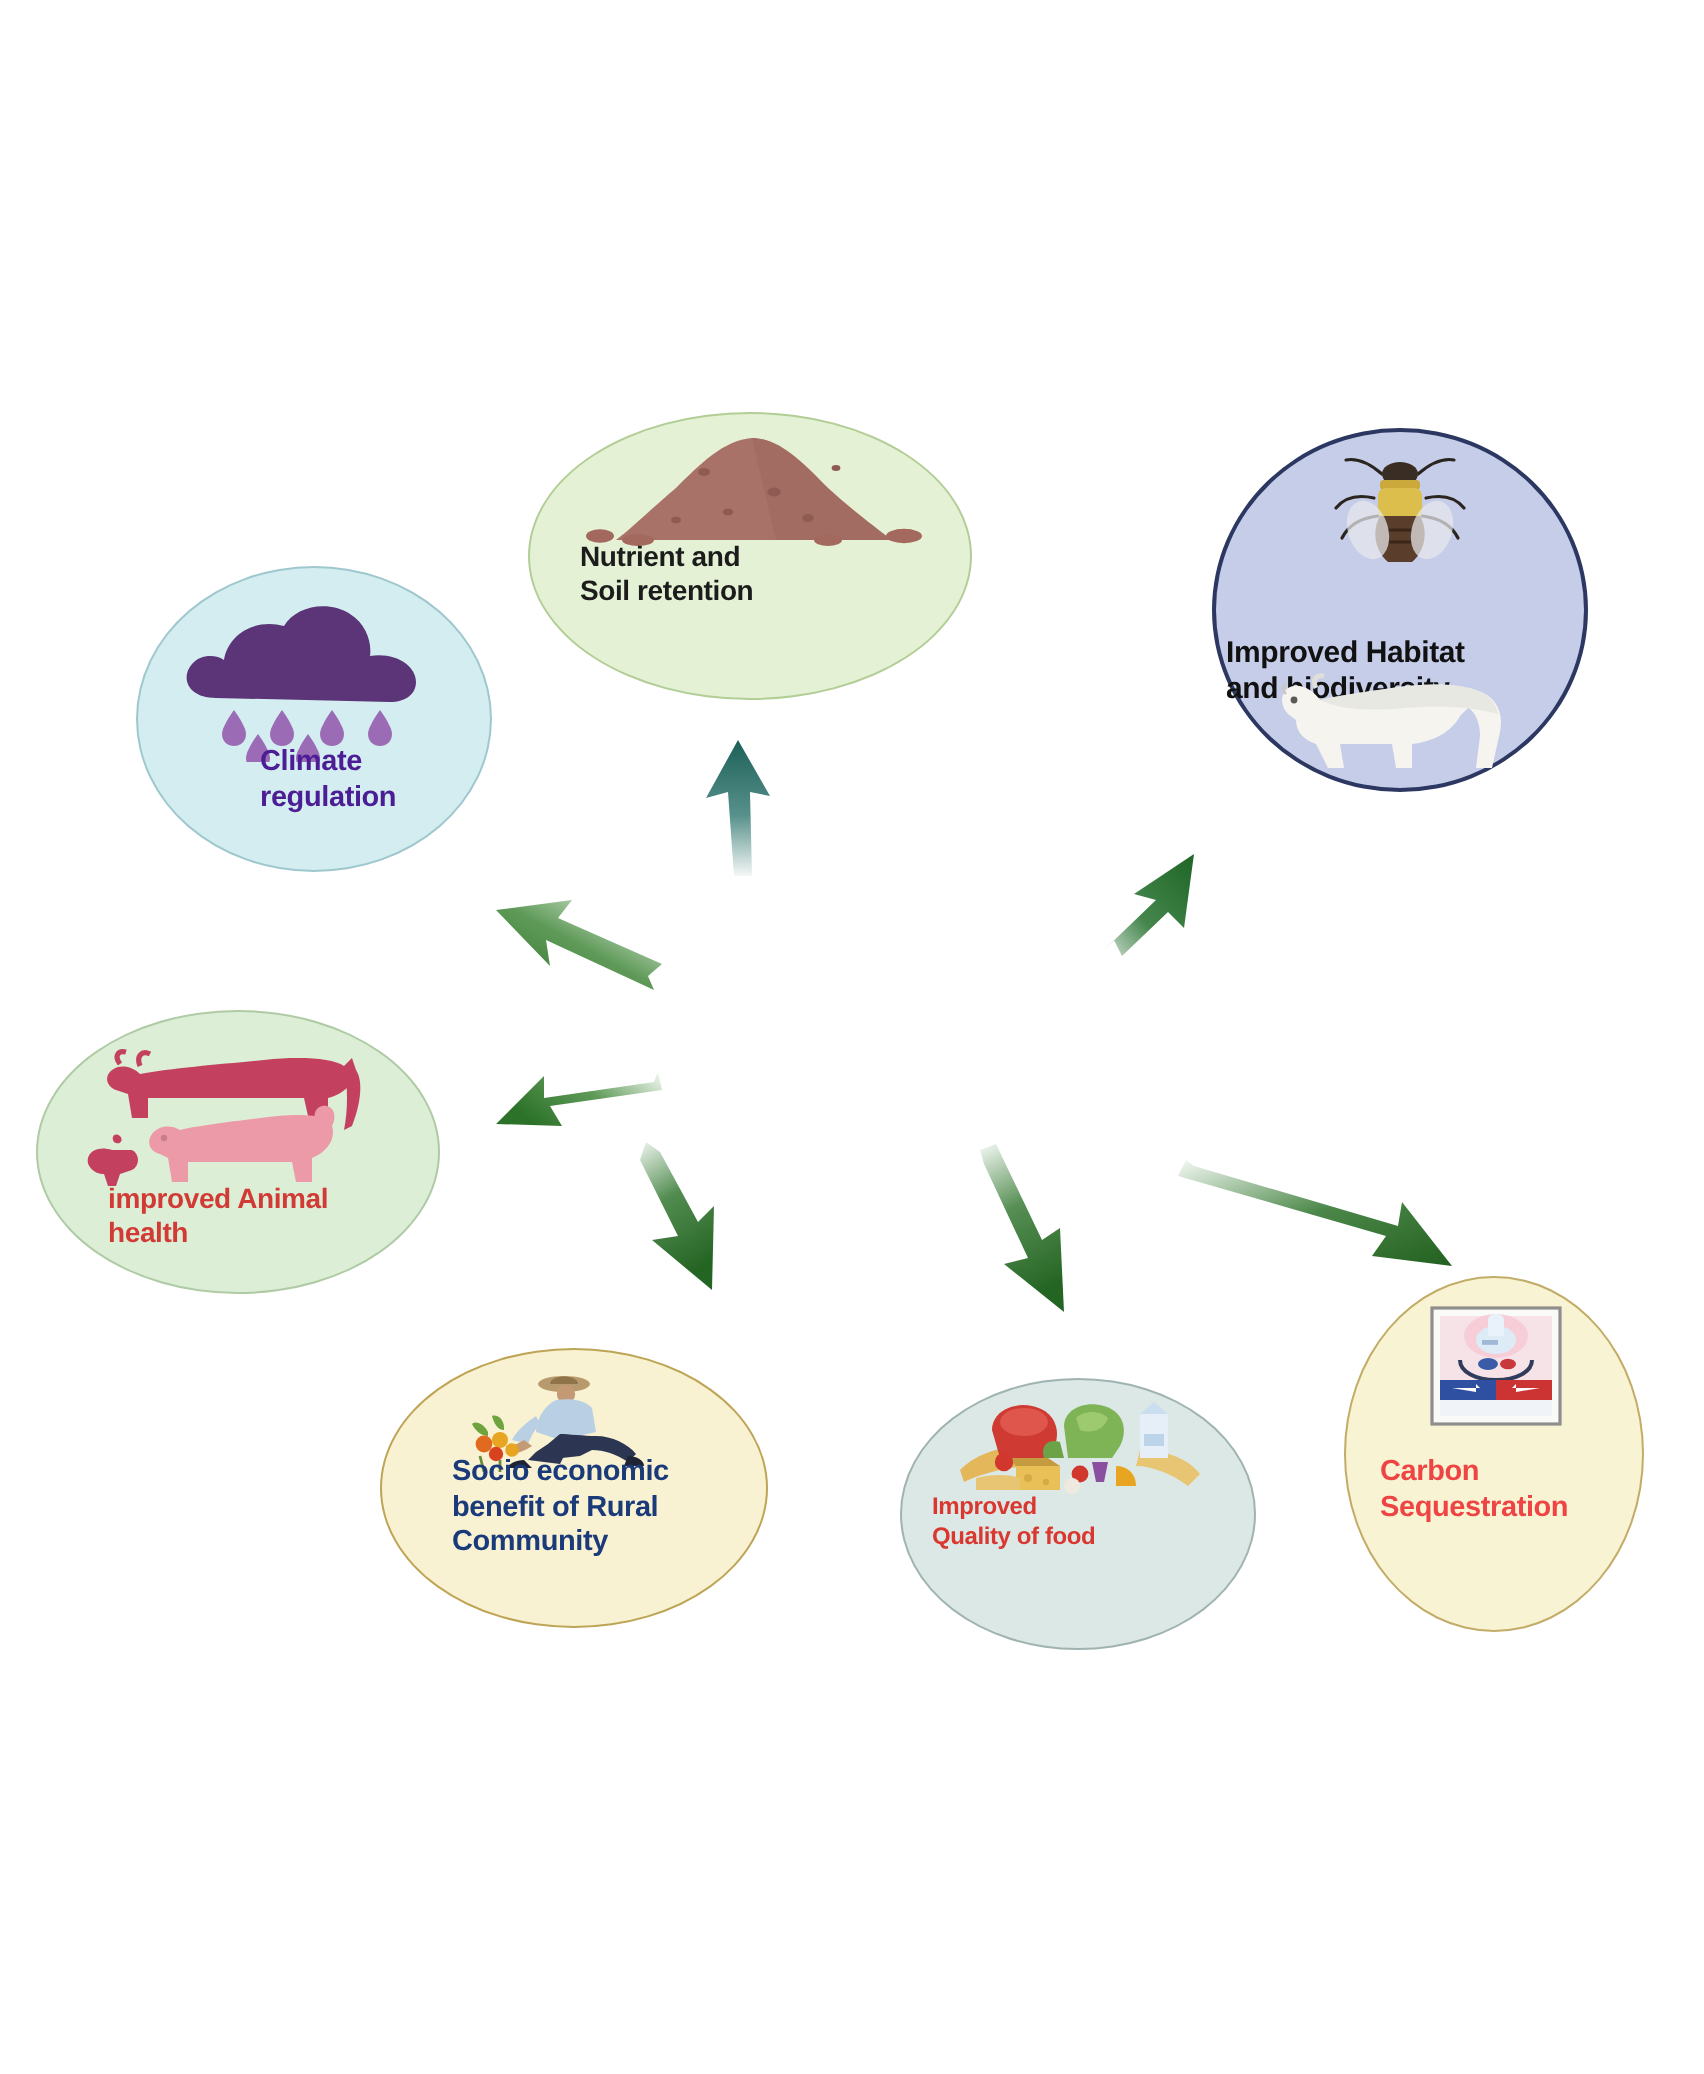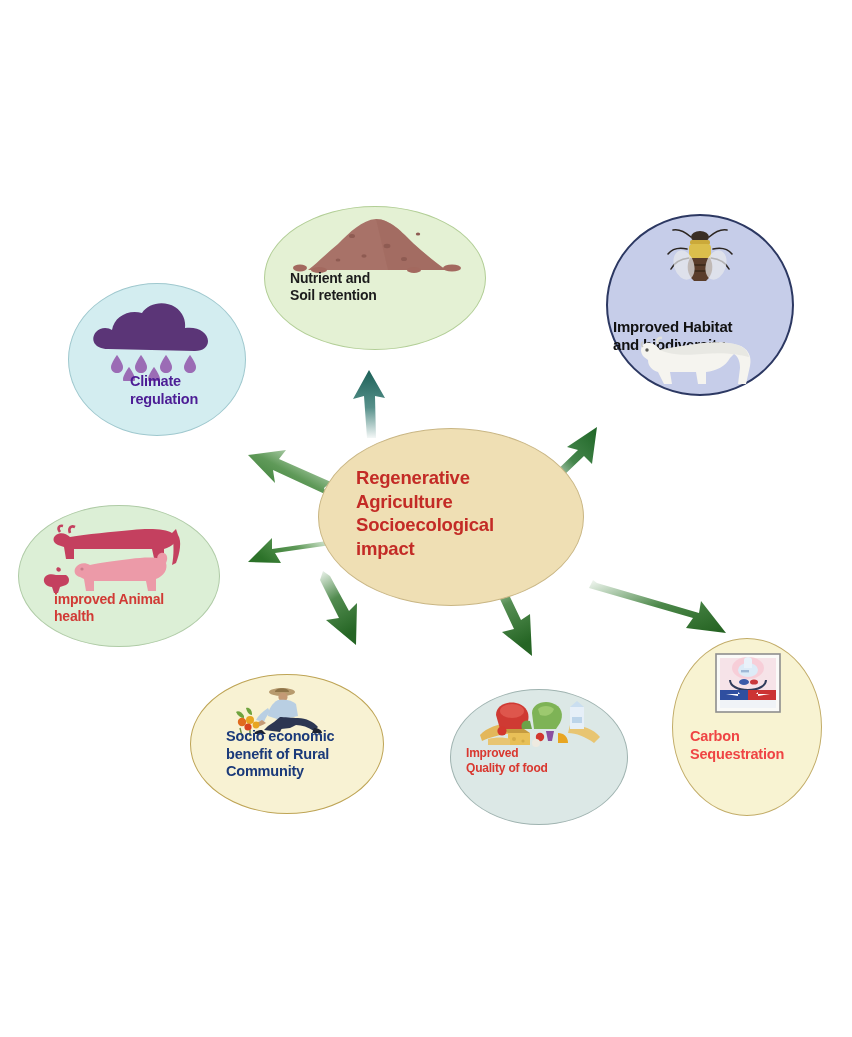--- a/index.html
+++ b/index.html
@@ -265,27 +265,20 @@
 
     <g>
       <path d="M490 575 L498 572 L521 620 L530 614 L532 656 L502 632 L514 629 L492 582 Z" fill="url(#gD)"></path>
     </g>
 
     <g>
       <path d="M593 580 L589 588 L693 618 L686 628 L726 633 L701 601 L699 613 L597 583 Z" fill="url(#gDR)"></path>
     </g>
   </svg>
 
-  <div class="node" id="center-node">
-    <div class="ellipse"></div>
-    <div class="node-label" id="center-label">Regenerative
-Agriculture
-Socioecological
-impact</div>
-  </div>
 
   <div class="node" id="climate-node">
     <div class="ellipse"></div>
     <svg class="icon-layer" style="left:16px;top:14px;width:146px;height:84px" viewBox="0 0 146 84">
       <path d="M24 52 C10 52 6 42 12 35 C16 30 24 30 28 33 C30 20 44 12 58 16 C64 6 80 3 91 10 C99 15 102 24 101 31 C114 29 124 36 124 44 C124 50 119 54 111 54 Z" fill="#5B3577"></path>
       <g fill="#9B6CB5">
         <path d="M33 58 C33 58 27 66 27 70 C27 74 30 76 33 76 C36 76 39 74 39 70 C39 66 33 58 33 58 Z"></path>
         <path d="M57 58 C57 58 51 66 51 70 C51 74 54 76 57 76 C60 76 63 74 63 70 C63 66 57 58 57 58 Z"></path>
         <path d="M82 58 C82 58 76 66 76 70 C76 74 79 76 82 76 C85 76 88 74 88 70 C88 66 82 58 82 58 Z"></path>
         <path d="M106 58 C106 58 100 66 100 70 C100 74 103 76 106 76 C109 76 112 74 112 70 C112 66 106 58 106 58 Z"></path>

